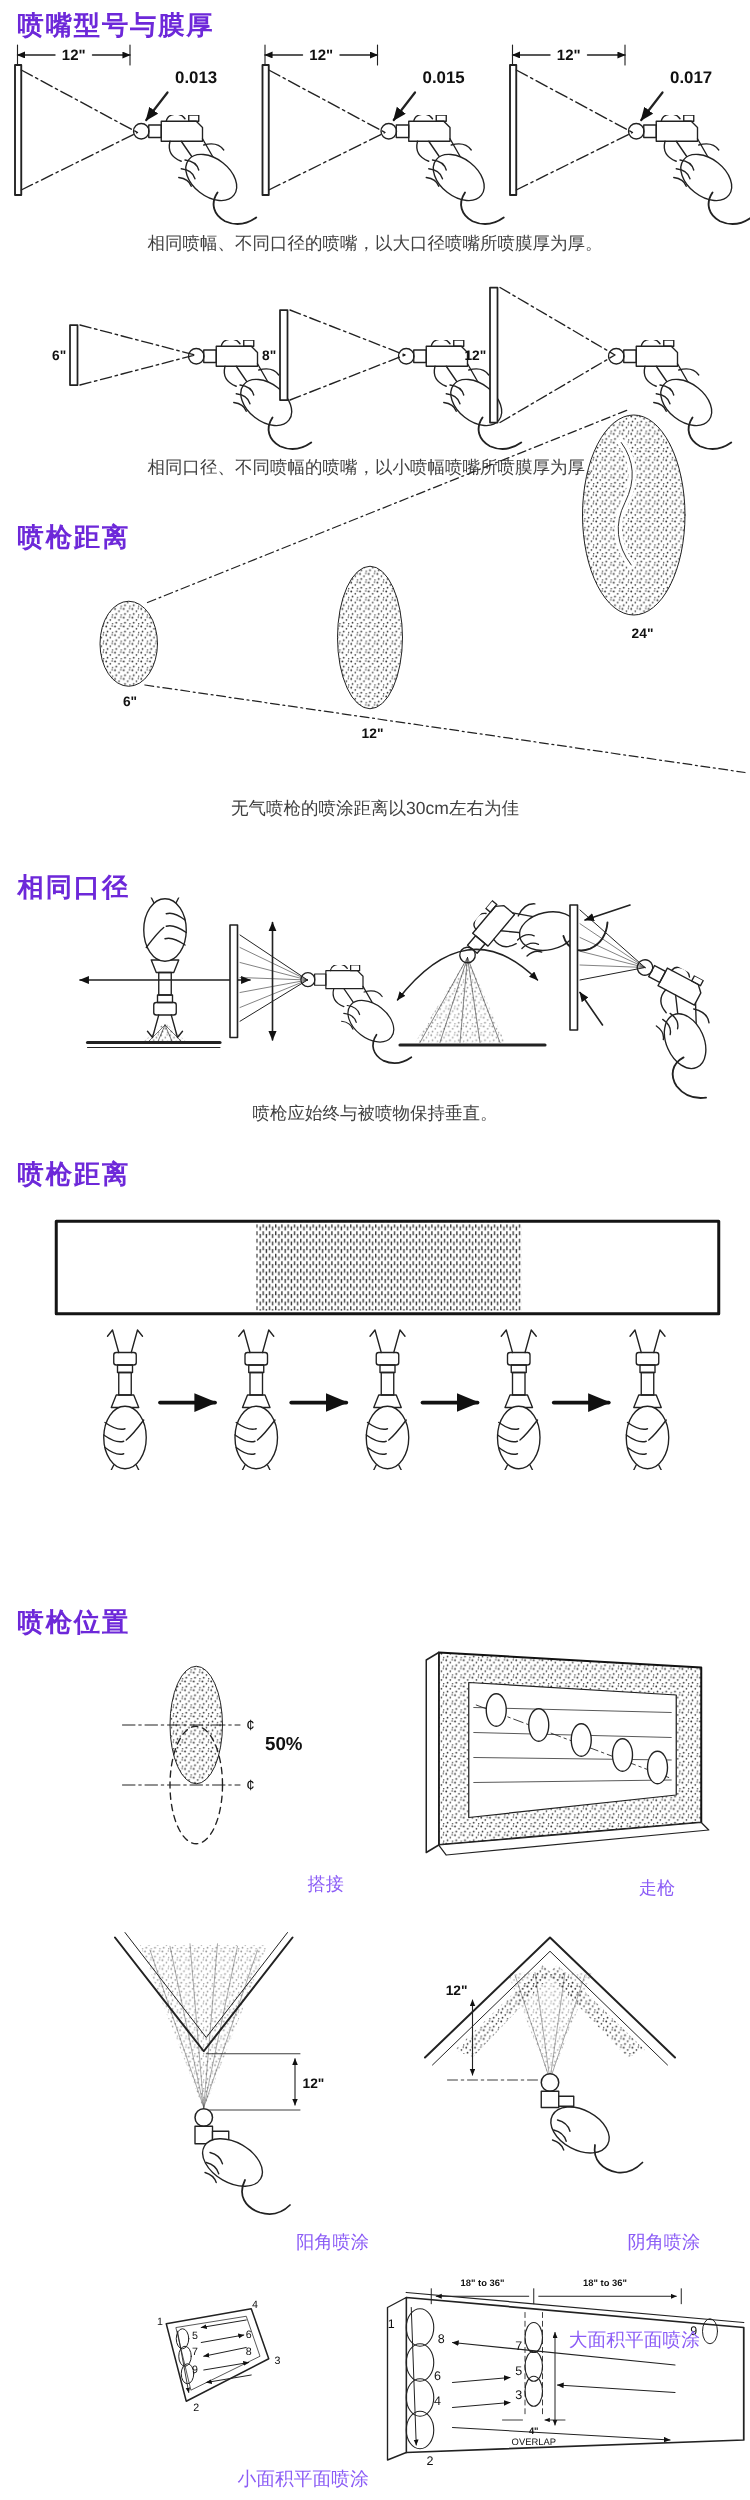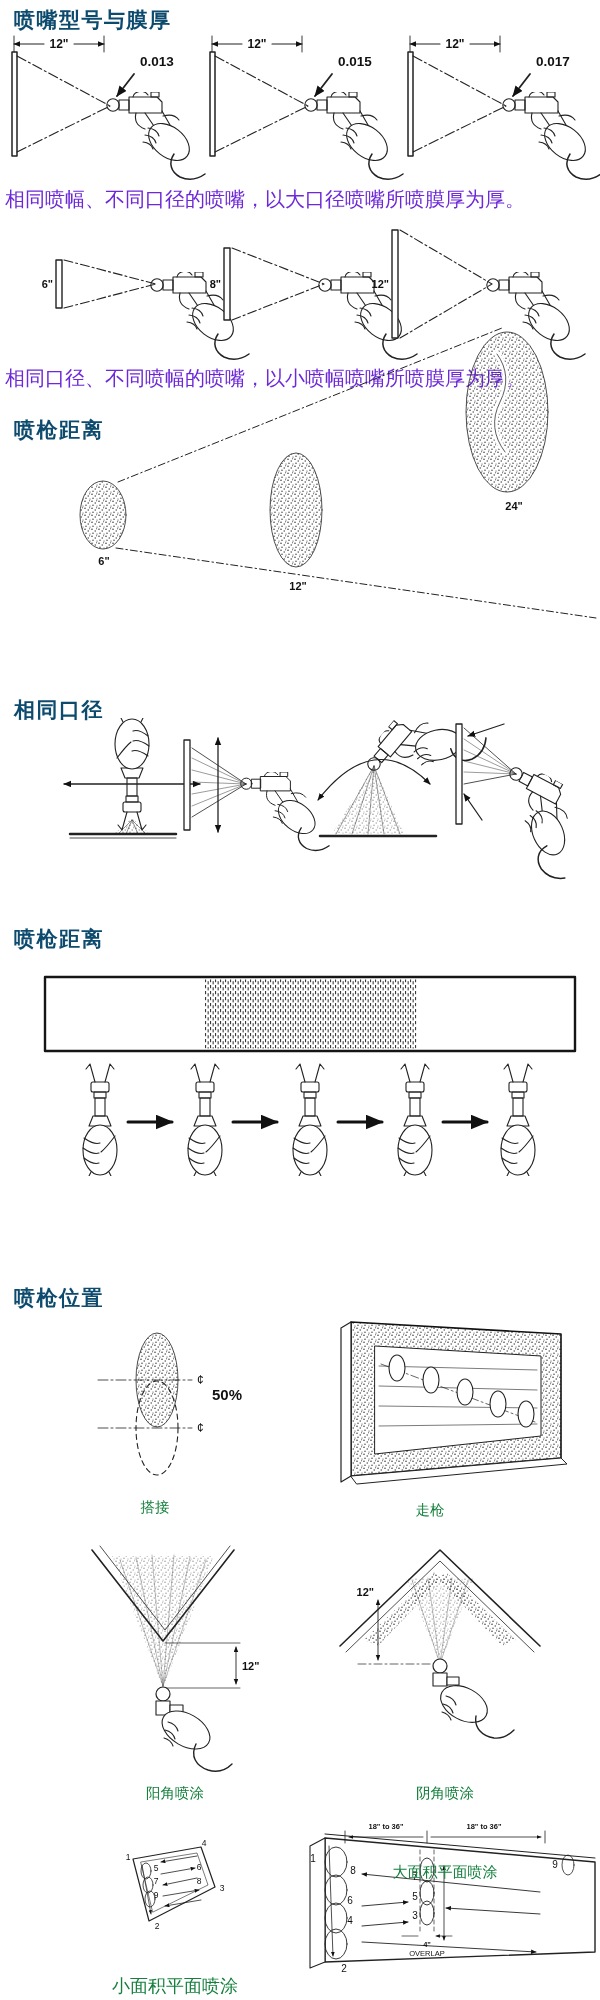--- a/index.html
+++ b/index.html
@@ -1,20 +1,20 @@
 <!DOCTYPE html>
 <html><head>
 <meta charset="utf-8">
 <style>
   html,body{margin:0;padding:0;background:#fff;}
   .page{position:relative;width:600px;height:2000px;background:#fff;overflow:hidden;
         font-family:"Liberation Sans",sans-serif;color:#161616;}
-  .h{position:absolute;left:14px;font-weight:bold;font-size:21px;letter-spacing:1.5px;color:#0c4a6e;white-space:nowrap;}
-  .cap{position:absolute;left:5px;width:590px;text-align:left;font-size:20px;color:#6d28d9;white-space:nowrap;}
-  .lbl{position:absolute;text-align:center;font-size:14.5px;color:#15803d;white-space:nowrap;}
+  .h{position:absolute;left:14px;font-weight:bold;font-size:21px;letter-spacing:1.5px;color:#6d28d9;white-space:nowrap;}
+  .cap{position:absolute;left:5px;width:590px;text-align:center;font-size:14px;color:#404040;white-space:nowrap;}
+  .lbl{position:absolute;text-align:right;font-size:14.5px;color:#8b5cf6;white-space:nowrap;}
   svg.fig{position:absolute;overflow:visible;}
   svg .ln, svg path, svg rect, svg ellipse, svg circle, svg line, svg polygon{
     stroke:#222;fill:none;stroke-width:1.1;stroke-linecap:round;stroke-linejoin:round;}
   svg text{font-family:"Liberation Sans",sans-serif;fill:#111;stroke:none !important;}
   .dim{font-weight:bold;font-size:12px;}
   .dimS{font-weight:bold;font-size:11px;}
   .tip{font-weight:bold;font-size:13.5px;}
   .tiny{font-size:8.5px;}
   .mini{font-size:7.5px;}
   .pct{font-weight:bold;font-size:15px;}
@@ -131,20 +131,21 @@
     <path d="M116,230 L596,300" style="stroke-dasharray:7 3 1.5 3;stroke-width:1"></path>
     <ellipse cx="103" cy="197" rx="23" ry="34" style="fill:url(#stip);stroke-width:0.8"></ellipse>
     <ellipse cx="296" cy="192" rx="26" ry="57" style="fill:url(#stip);stroke-width:0.8"></ellipse>
     <ellipse cx="507" cy="94" rx="41" ry="80" style="fill:url(#stip);stroke-width:0.8"></ellipse>
     <path d="M497,36 q16,22 3,48 q-13,26 5,50" style="stroke:#fff;stroke-width:6"></path>
     <path d="M497,36 q16,22 3,48 q-13,26 5,50" style="stroke:#333;stroke-width:0.8"></path>
     <text class="dimS" x="104" y="247" text-anchor="middle">6"</text>
     <text class="dimS" x="298" y="272" text-anchor="middle">12"</text>
     <text class="dimS" x="514" y="192" text-anchor="middle">24"</text>
   </svg>
+  <div class="cap" style="top:638px">无气喷枪的喷涂距离以30cm左右为佳</div>
 
   <div class="h" style="top:696px">相同口径</div>
 
   <svg class="fig" style="left:0;top:722px" width="600" height="148" viewBox="0 0 600 148">
     <g transform="translate(58,0)">
       <polygon points="74,96 56,112 92,112" style="fill:url(#stip);opacity:.6;stroke:none"></polygon>
       <path d="M74,98 L60,112 M74,98 L68,112 M74,98 L80,112 M74,98 L88,112" style="stroke-width:0.5"></path>
       <path d="M12,112 H118" style="stroke-width:2.5"></path>
       <path d="M12,116 H118" style="stroke-width:0.8"></path>
       <use href="#gun-up" width="44" height="114" transform="translate(52,-4) rotate(180 22 57)"></use>
@@ -170,20 +171,21 @@
       <rect x="4" y="2" width="6" height="100" style="fill:#fff;stroke-width:1.3"></rect>
       <path d="M64,52 L12,6 M64,52 L12,62" style="stroke-width:0.8"></path>
       <path d="M64,52 L12,17 M64,52 L12,28 M64,52 L12,39 M64,52 L12,50" style="stroke-width:0.45"></path>
       <g transform="translate(64,52) rotate(28)">
           <use href="#gun-left" width="112" height="92" transform="translate(-7,-13)"></use>
         </g>
       <path d="M52,2 L16,14" style="stroke-width:1.3" marker-end="url(#ah)"></path>
       <path d="M30,98 L12,72" style="stroke-width:1.3" marker-end="url(#ah)"></path>
     </g>
   </svg>
+  <div class="cap" style="top:882px">喷枪应始终与被喷物保持垂直。</div>
 
   <div class="h" style="top:925px">喷枪距离</div>
 
   <svg class="fig" style="left:0;top:973px" width="600" height="84" viewBox="0 0 600 84">
     <rect x="45" y="4" width="530" height="74" style="fill:#fff;stroke:#151515;stroke-width:2.4"></rect>
     <rect x="205" y="6.5" width="212" height="69" style="fill:url(#stipgrid);stroke:none"></rect>
   </svg>
 
   <svg class="fig" style="left:0;top:1060px" width="600" height="140" viewBox="0 0 600 140">
     <use href="#gun-up" width="44" height="114" transform="translate(78,2)"></use>
@@ -317,16 +319,16 @@
     <text style="font-size:10px" x="57" y="58" text-anchor="middle">8</text>
     <text style="font-size:10px" x="119" y="64" text-anchor="middle">7</text>
     <text style="font-size:10px" x="54" y="88" text-anchor="middle">6</text>
     <text style="font-size:10px" x="119" y="84" text-anchor="middle">5</text>
     <text style="font-size:10px" x="54" y="108" text-anchor="middle">4</text>
     <text style="font-size:10px" x="119" y="103" text-anchor="middle">3</text>
     <text style="font-size:10px" x="48" y="156" text-anchor="middle">2</text>
     <text style="font-size:10px" x="259" y="52" text-anchor="middle">9</text>
   </svg>
 
-  <div class="lbl" style="left:55px;top:1974px;width:240px;font-size:18px">小面积平面喷涂</div>
+  <div class="lbl" style="left:55px;top:1974px;width:240px;font-size:15px">小面积平面喷涂</div>
   <div class="lbl" style="left:330px;top:1863px;width:230px;font-size:15px">大面积平面喷涂</div>
 
 </div>
 
 </body></html>

